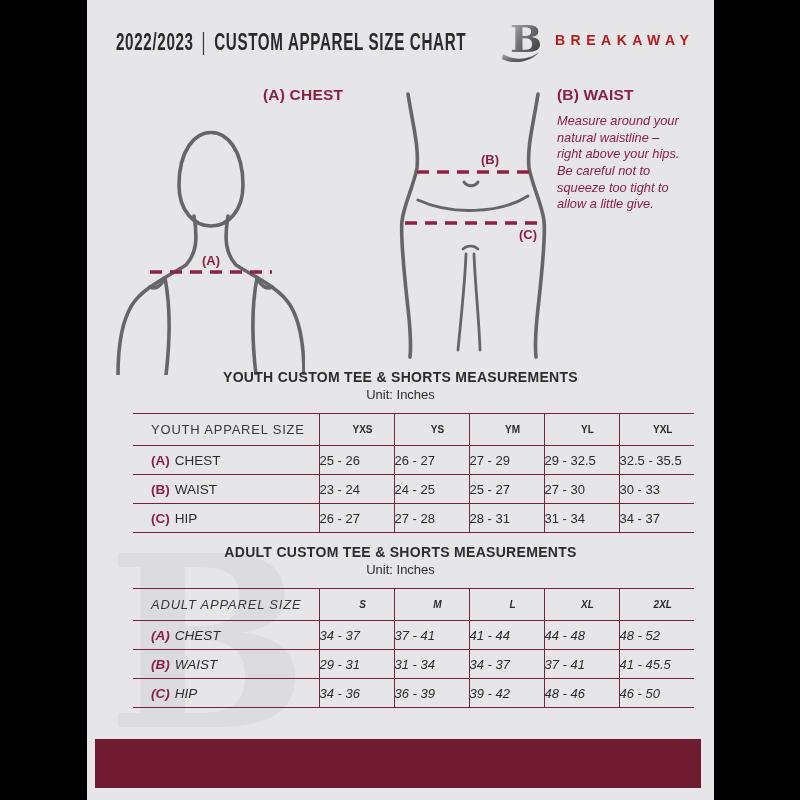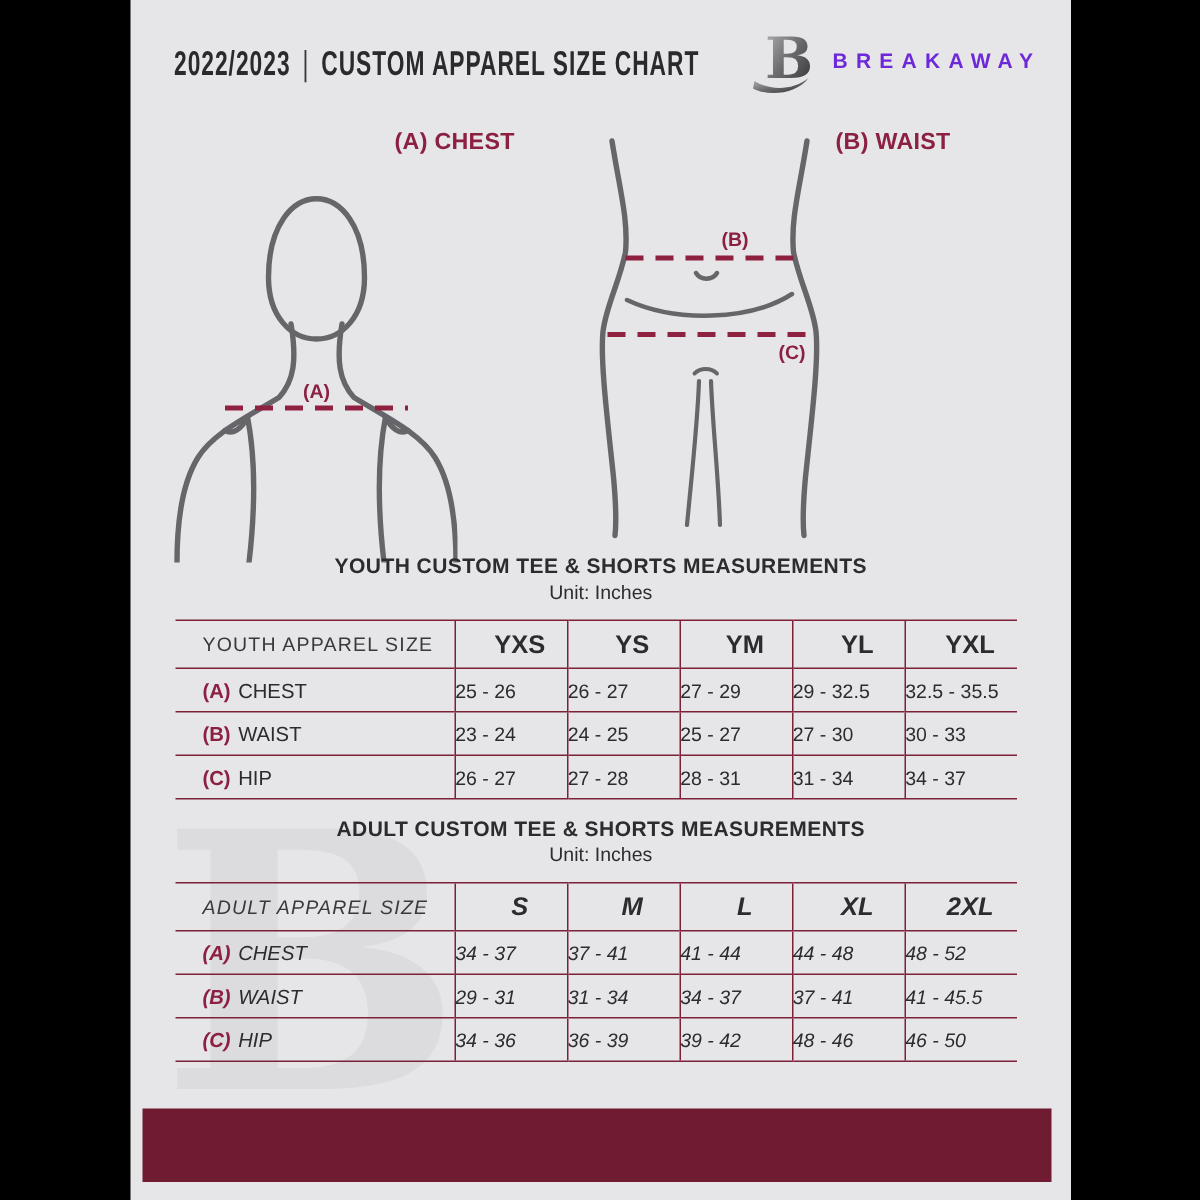--- a/index.html
+++ b/index.html
@@ -24,21 +24,21 @@
   .hdr-left {
     position:absolute; left:29px; top:29px;
     font-size:23px; font-weight:bold; color:#2a2a2c;
     white-space:nowrap; letter-spacing:1px;
     transform:scaleX(0.66); transform-origin:left center;
   }
   .hdr-pipe { font-weight:400; padding:0 12px; color:#3a3a3c; }
   .logo-svg { position:absolute; left:414px; top:18px; }
   .brand {
     position:absolute; left:468px; top:32px;
-    font-size:14px; font-weight:bold; letter-spacing:5.5px; color:#6d28d9;
+    font-size:14px; font-weight:bold; letter-spacing:5.5px; color:#b91c1c;
     white-space:nowrap;
   }
   
   .fig { position:absolute; }
   .fig-torso { left:18px; top:85px; }
   .fig-hips  { left:305px; top:88px; }
   
   .inst { position:absolute; color:#8c2043; }
   .inst h3 { font-size:15.5px; font-weight:bold; letter-spacing:0.2px; margin-bottom:9px; }
   .inst p  { font-size:12.8px; font-style:italic; line-height:1.3; white-space:pre-line; }
@@ -46,39 +46,39 @@
   .inst-waist { left:470px; top:86px; width:165px; }
   .inst-hips  { left:470px; top:222px; width:170px; }
   
   .sec { position:absolute; left:0; width:627px; text-align:center; color:#2c2c2e; }
   .sec-title { font-size:14px; font-weight:bold; letter-spacing:0.3px; }
   .sec-unit  { font-size:13px; }
   .y-title { top:369px; } .y-unit { top:387px; }
   .a-title { top:544px; } .a-unit { top:562px; }
   
   .size-table {
-    position:absolute; left:30px; width:561px;
+    position:absolute; left:46px; width:561px;
     border-collapse:collapse; table-layout:fixed;
   }
   .size-table.youth { top:413px; }
   .size-table.adult { top:588px;font-style:italic; }
   .size-table tr { height:29px; }
   .size-table tr.hdr { height:32px; }
   .size-table th, .size-table td {
     border-top:1.5px solid #7d2138; font-weight:normal;
   }
   .size-table tr:last-child th, .size-table tr:last-child td {
     border-bottom:1.5px solid #7d2138;
   }
   .size-table th + th, .size-table td + td { border-left:1.5px solid #7d2138; }
   .size-table .lbl {
     text-align:left; padding-left:18px; font-size:13px;
     letter-spacing:0.8px; color:#39393b;
   }
-  .size-table th.size { font-size:17px; font-weight:bold; color:#2c2c2e; text-align:center;padding-left:12px; }
+  .size-table th.size { font-size:10px; font-weight:bold; color:#2c2c2e; text-align:center;padding-left:12px; }
   .size-table td { text-align:left; font-size:13px; color:#2c2c2e; }
   .size-table td.rowlbl { text-align:left; padding-left:18px; font-size:13.5px; }
   .rowlbl b { color:#8c2043; font-weight:bold; margin-right:5px; }
   
   .footer {
     position:absolute; left:8px; top:739px; width:606px; height:49px;
     background:#6f1c33;
   }
 </style>
 </head>
@@ -134,20 +134,26 @@
     <path d="M13,135 H151" stroke="#8e2040" stroke-width="3.4" stroke-dasharray="12 8"></path>
     <text x="98" y="76" text-anchor="middle" font-size="13" font-weight="bold" fill="#8c2043">(B)</text>
     <text x="136" y="151" text-anchor="middle" font-size="13" font-weight="bold" fill="#8c2043">(C)</text>
   </svg>
 
   <div class="inst inst-chest">
     <h3>(A) CHEST</h3>
   </div>
   <div class="inst inst-waist">
     <h3>(B) WAIST</h3>
+    <p>Measure around your
+natural waistline –
+right above your hips.
+Be careful not to
+squeeze too tight to
+allow a little give.</p>
   </div>
 
   <div class="sec sec-title y-title">YOUTH CUSTOM TEE &amp; SHORTS MEASUREMENTS</div>
   <div class="sec sec-unit y-unit">Unit: Inches</div>
 
   <table class="size-table youth">
     <colgroup>
       <col style="width:186px">
         <col style="width:75px">
         <col style="width:75px">

